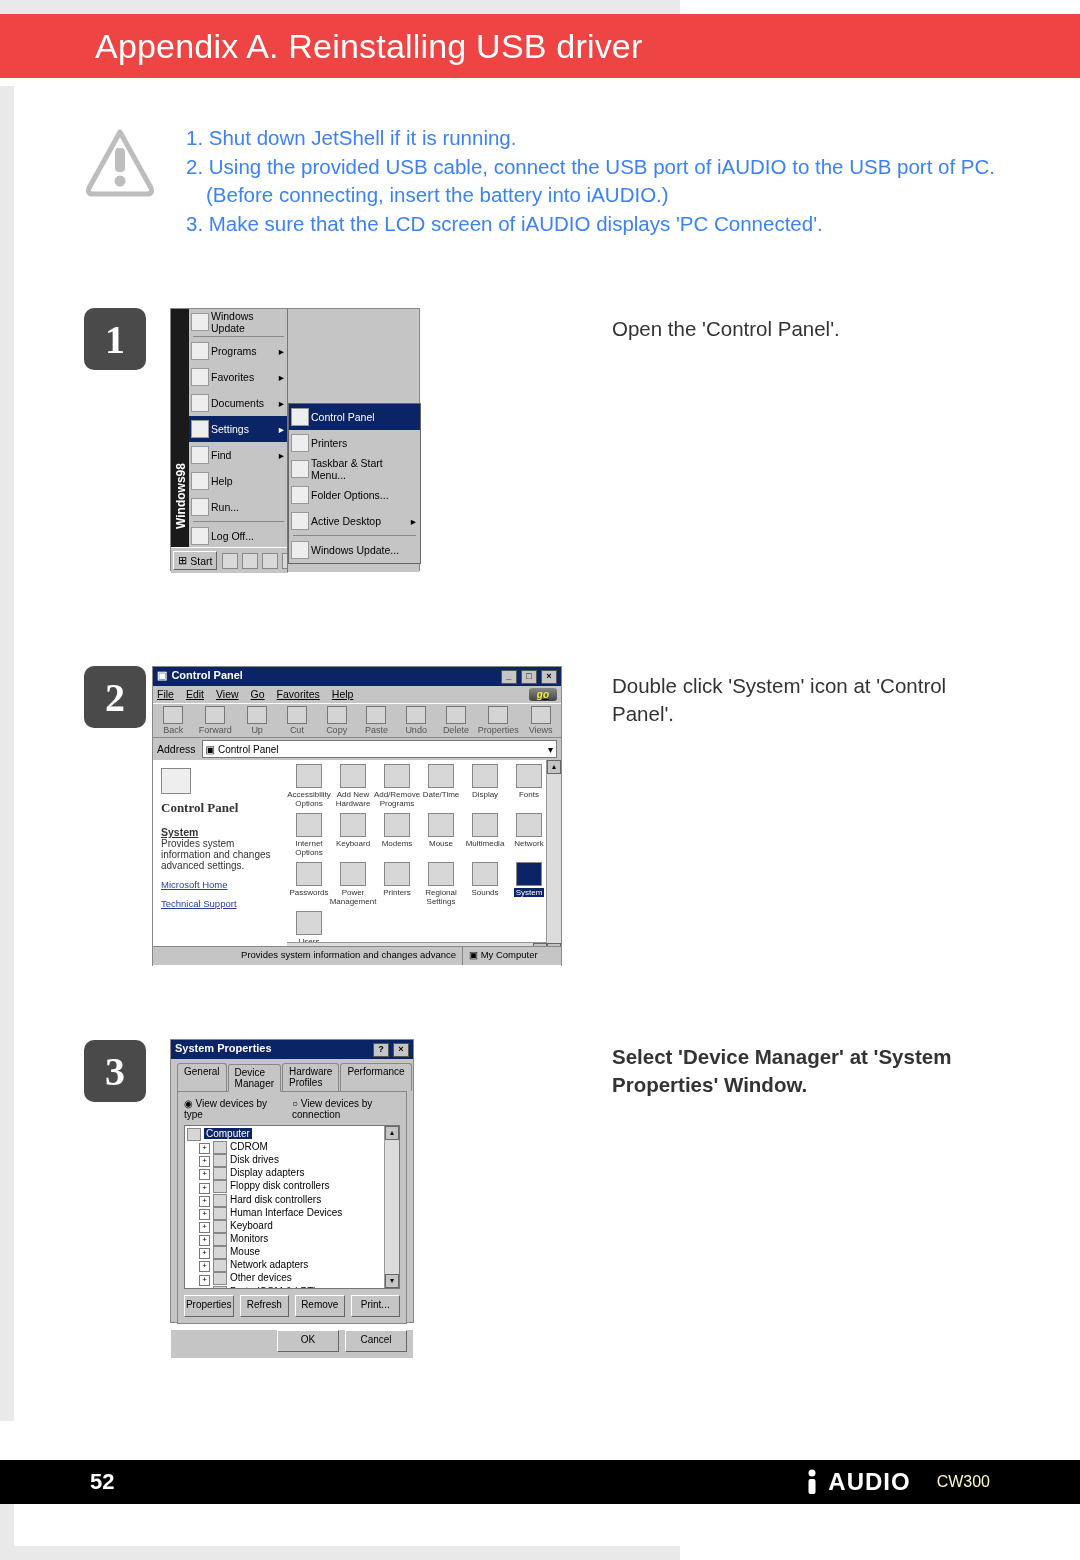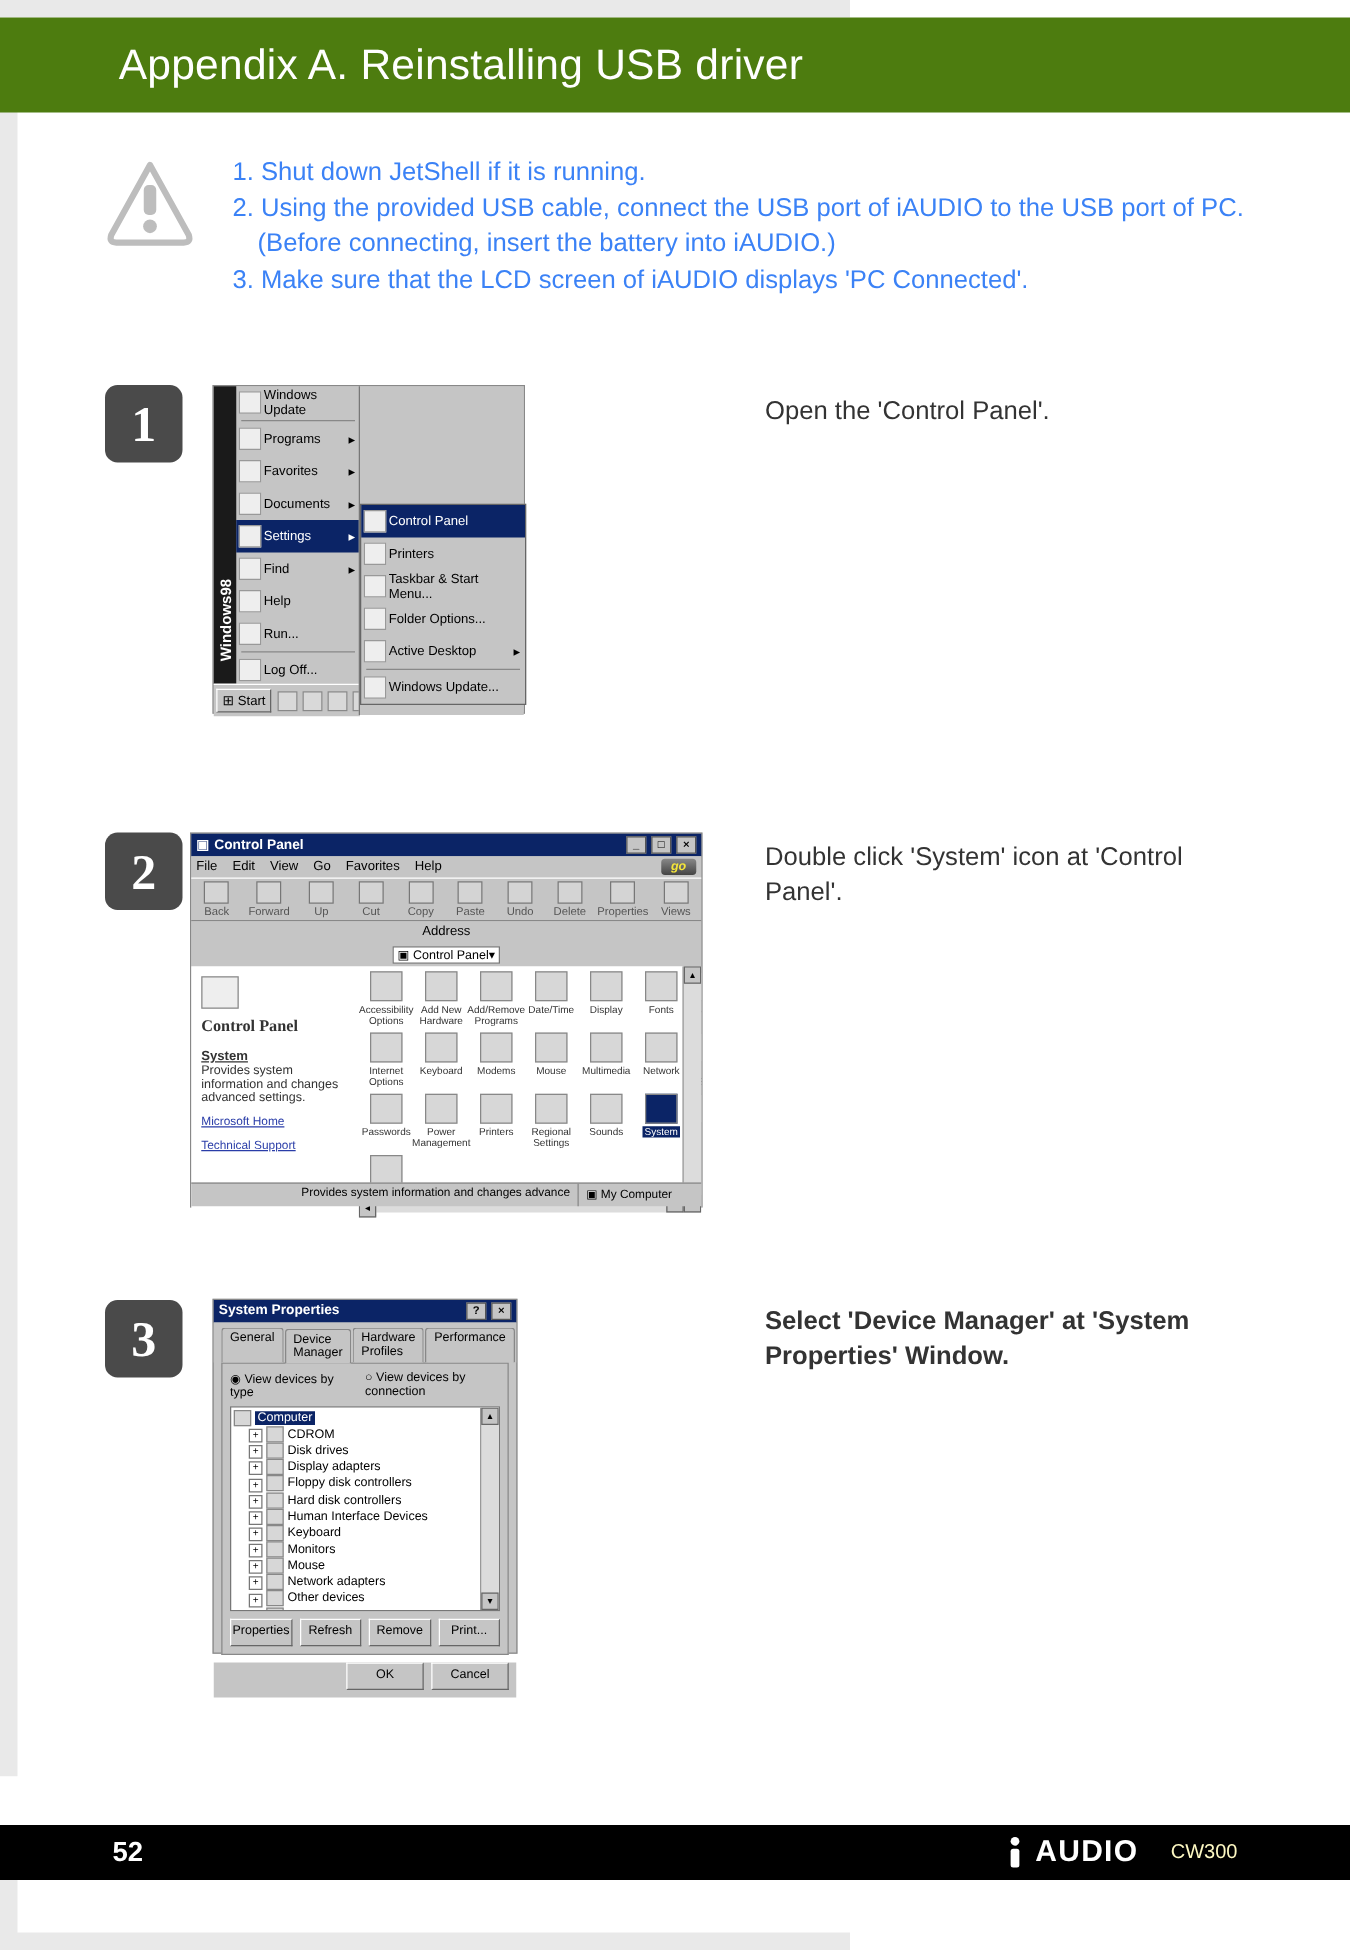--- a/index.html
+++ b/index.html
@@ -10,22 +10,22 @@
     background: #fff;
     font-family: Arial, Helvetica, sans-serif;
     position: relative;
     color: #000;
   }
   .top-band {
     position: absolute;
     left: 0;
     top: 14px;
     width: 100%;
-    height: 76px;
-    background: #4d7c0f;
+    height: 64px;
+    background: #ef4444;
     display: flex;
     align-items: center;
   }
   .top-band .title {
     color: #fff;
     font-size: 34px;
     font-weight: 400;
     margin-left: 95px;
     letter-spacing: 0.2px;
   }
@@ -247,20 +247,21 @@
     line-height: 10px;
     color: #000;
     margin-left: 1px;
   }
   .cp-menu {
     font-size: 10.5px;
     padding: 2px 4px;
     display: flex;
     gap: 12px;
     background: #c5c5c5;
+    text-decoration: underline;
   }
   .cp-menu .go {
     margin-left: auto;
     background: linear-gradient(#888, #444);
     color: #f4e53a;
     padding: 1px 8px;
     border-radius: 3px;
     font-weight: bold;
     font-style: italic;
     font-size: 10px;
@@ -289,21 +290,20 @@
     border: 1px solid #777;
     margin-bottom: 1px;
   }
   .cp-addr {
     font-size: 10.5px;
     padding: 2px 4px;
     display: flex;
     align-items: center;
     gap: 6px;
     background: #c5c5c5;
-    flex-direction: column;
   }
   .cp-addr .fld {
     flex: 1;
     background: #fff;
     border: 1px solid #777;
     height: 16px;
     font-size: 10px;
     padding: 0 3px;
     display: flex;
     align-items: center;

